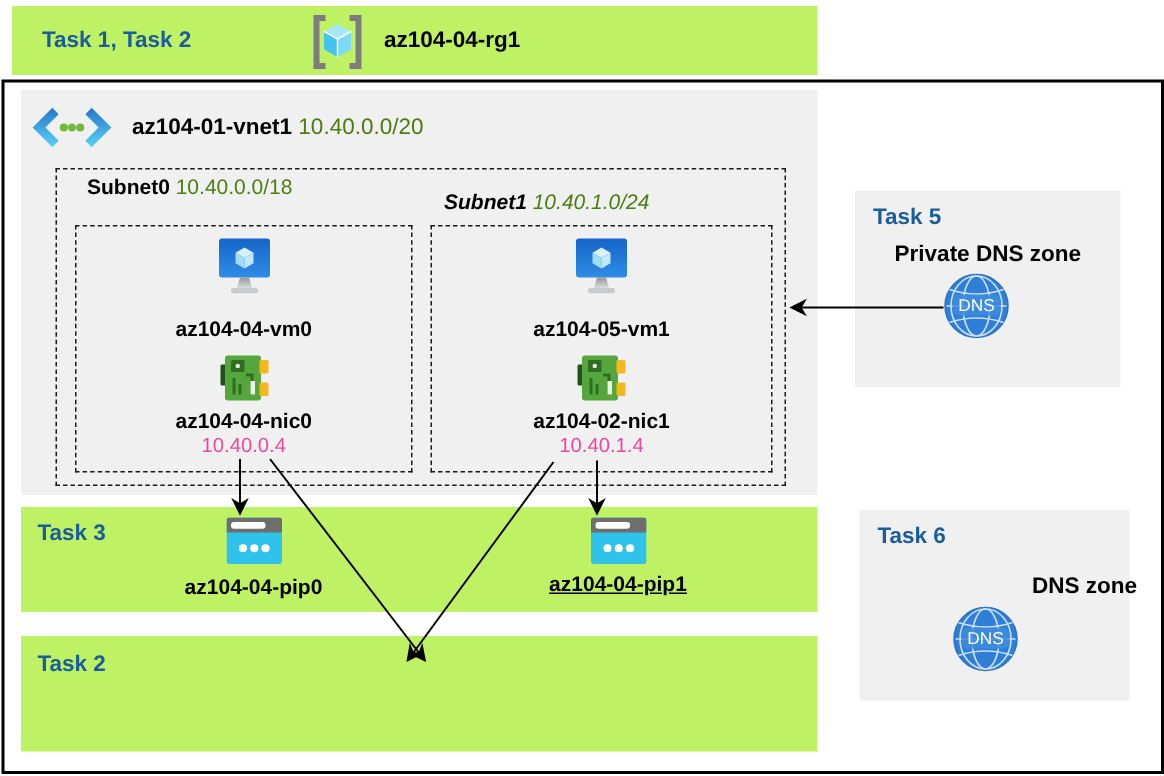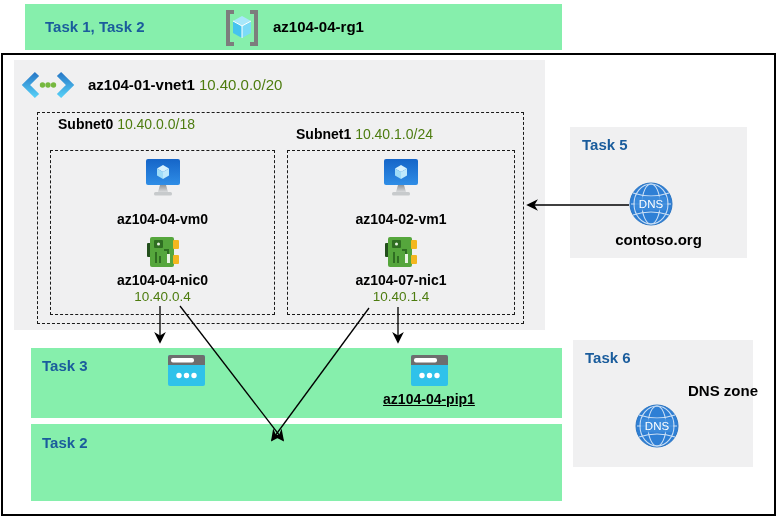--- a/index.html
+++ b/index.html
@@ -1,31 +1,31 @@
 <!DOCTYPE html>
 <html><head>
 <meta charset="utf-8">
 <style>
   html,body { margin:0; padding:0; }
   body {
     width:776px; height:517px; position:relative; background:#ffffff;
     font-family:"Liberation Sans", sans-serif; overflow:hidden;
   }
   .abs { position:absolute; }
-  .band  { background:#86efac;margin-left:17px; }
+  .band  { background:#bef264; }
   .panel { background:#f0f0f1; }
   .frame {
     left:1px; top:53px; width:771px; height:459px;
     border:2px solid #000; background:#fff;
   }
   .task-label { color:#1a5c9c; font-weight:bold; font-size:15px; white-space:nowrap; }
   .ename { font-weight:bold; font-size:14px; color:#000; white-space:nowrap; }
   .big-name { font-weight:bold; font-size:15px; color:#000; white-space:nowrap; }
   .dim { font-weight:normal; color:#4d7c0f; }
-  .ip { font-size:13.5px; color:#4d7c0f; white-space:nowrap; }
+  .ip { font-size:13.5px; color:#ec4899; white-space:nowrap; }
   .dashed { border:1px dashed #1a1a1a; }
   .ctr { text-align:center; }
   svg { display:block; }
   .overlay { left:0; top:0; pointer-events:none; }
 </style>
 </head>
 <body>
 
 <div class="abs frame"></div>
 
@@ -104,66 +104,67 @@
       <rect x="8" y="4" width="9" height="8" rx="1" fill="#2f6e22"></rect>
       <circle cx="12.5" cy="8" r="1.5" fill="#e9f4e2"></circle>
       <path d="M10 16 V27 M14 20 V27 M18 14 H22 V27" fill="none" stroke="#2f6e22" stroke-width="2"></path>
       <rect x="21" y="18" width="3" height="9" fill="#e9f4e2"></rect>
     </svg>
   </div>
   <div class="abs ename ctr" style="left:0; top:121px; width:100%;">az104-04-nic0</div>
   <div class="abs ip ctr" style="left:0; top:138px; width:100%;">10.40.0.4</div>
 </div>
 
-<div class="abs ename" style="left:296px; top:126px;">
+<div class="abs ename" style="left:296px; top:126px;font-style:italic;">
   <span>Subnet1</span>
   <span class="dim">10.40.1.0/24</span>
 </div>
 <div class="abs dashed" style="left:287px; top:150px; width:226px; height:163px;">
   <div class="abs" style="left:50%; transform:translateX(-50%); top:7px;">
     <svg width="36" height="42" viewBox="0 0 36 42">
       <rect x="1" y="1" width="34" height="26" rx="2" fill="url(#vmg)"></rect>
       <polygon points="18,7 24,10.5 18,14 12,10.5" fill="#d7f1fd"></polygon>
       <polygon points="12,10.5 18,14 18,21 12,17.5" fill="#9fdcf8"></polygon>
       <polygon points="24,10.5 18,14 18,21 24,17.5" fill="#bfe9fc"></polygon>
       <polygon points="15,27 21,27 23,34 13,34" fill="url(#stg)"></polygon>
       <rect x="9" y="34" width="18" height="3.5" rx="1.5" fill="#c7cacc"></rect>
     </svg>
   </div>
-  <div class="abs ename ctr" style="left:0; top:60px; width:100%;">az104-02-vm1</div>
+  <div class="abs ename ctr" style="left:0; top:60px; width:100%;">az104-05-vm1</div>
   <div class="abs" style="left:50%; transform:translateX(-50%); top:85px;">
     <svg width="34" height="32" viewBox="0 0 34 32">
       <rect x="1" y="7" width="5" height="14" rx="1" fill="#234f1d"></rect>
       <rect x="4" y="1" width="24" height="30" rx="2" fill="#55a63c"></rect>
       <rect x="27" y="4" width="6" height="9" rx="1" fill="#f3b71f"></rect>
       <rect x="27" y="19" width="6" height="9" rx="1" fill="#f3b71f"></rect>
       <rect x="8" y="4" width="9" height="8" rx="1" fill="#2f6e22"></rect>
       <circle cx="12.5" cy="8" r="1.5" fill="#e9f4e2"></circle>
       <path d="M10 16 V27 M14 20 V27 M18 14 H22 V27" fill="none" stroke="#2f6e22" stroke-width="2"></path>
       <rect x="21" y="18" width="3" height="9" fill="#e9f4e2"></rect>
     </svg>
   </div>
-  <div class="abs ename ctr" style="left:0; top:121px; width:100%;">az104-07-nic1</div>
+  <div class="abs ename ctr" style="left:0; top:121px; width:100%;">az104-02-nic1</div>
   <div class="abs ip ctr" style="left:0; top:138px; width:100%;">10.40.1.4</div>
 </div>
 
-<div class="abs band" style="left:14px; top:348px; width:531px; height:70px;">
+<div class="abs band" style="left:14px; top:338px; width:531px; height:70px;">
   <div class="abs task-label" style="left:11px; top:9px;">Task 3</div>
 
   <div class="abs" style="left:75px; top:7px; width:160px;">
     <div style="width:37px; margin:0 auto;">
       <svg width="37" height="32" viewBox="0 0 37 32">
         <rect x="0" y="0" width="37" height="31" rx="2" fill="#2fc2ea"></rect>
         <path d="M0 10 H37 V2 a2 2 0 0 0 -2 -2 H2 a2 2 0 0 0 -2 2 Z" fill="#6e6e6e"></path>
         <rect x="3" y="3" width="23" height="4.5" rx="2" fill="#ffffff"></rect>
         <circle cx="11" cy="20.5" r="2.7" fill="#ffffff"></circle>
         <circle cx="18.5" cy="20.5" r="2.7" fill="#ffffff"></circle>
         <circle cx="26" cy="20.5" r="2.7" fill="#ffffff"></circle>
       </svg>
     </div>
+    <div class="ename ctr" style="margin-top:6px;">az104-04-pip0</div>
   </div>
 
   <div class="abs" style="left:318px; top:7px; width:160px;text-decoration:underline;">
     <div style="width:37px; margin:0 auto;">
       <svg width="37" height="32" viewBox="0 0 37 32">
         <rect x="0" y="0" width="37" height="31" rx="2" fill="#2fc2ea"></rect>
         <path d="M0 10 H37 V2 a2 2 0 0 0 -2 -2 H2 a2 2 0 0 0 -2 2 Z" fill="#6e6e6e"></path>
         <rect x="3" y="3" width="23" height="4.5" rx="2" fill="#ffffff"></rect>
         <circle cx="11" cy="20.5" r="2.7" fill="#ffffff"></circle>
         <circle cx="18.5" cy="20.5" r="2.7" fill="#ffffff"></circle>
@@ -173,35 +174,35 @@
     <div class="ename ctr" style="margin-top:4px;">az104-04-pip1</div>
   </div>
 </div>
 
 <div class="abs band" style="left:14px; top:424px; width:531px; height:77px;">
   <div class="abs task-label" style="left:11px; top:10px;">Task 2</div>
 </div>
 
 <div class="abs panel" style="left:570px; top:127px; width:177px; height:131px;">
   <div class="abs task-label" style="left:12px; top:9px;">Task 5</div>
+  <div class="abs big-name ctr" style="left:0; top:34px; width:100%;">Private DNS zone</div>
   <div class="abs" style="left:59px; top:55px;">
     <svg width="44" height="44" viewBox="0 0 44 44">
       <circle cx="22" cy="22" r="21" fill="#2e7fd5" stroke="#2a74c2" stroke-width="1"></circle>
       <g fill="none" stroke="#ffffff" stroke-width="1.1" opacity="0.75">
         <ellipse cx="22" cy="22" rx="9" ry="20"></ellipse>
         <ellipse cx="22" cy="22" rx="17" ry="20"></ellipse>
         <line x1="2" y1="22" x2="42" y2="22"></line>
         <path d="M4 11 Q22 17 40 11"></path>
         <path d="M4 33 Q22 27 40 33"></path>
       </g>
       <rect x="6" y="14.5" width="32" height="14" rx="4" fill="#3d8cdc" opacity="0.85"></rect>
       <text x="22" y="25.5" text-anchor="middle" font-size="11.5" fill="#ffffff" font-family="Liberation Sans, sans-serif">DNS</text>
     </svg>
   </div>
-  <div class="abs big-name ctr" style="left:0; top:104px; width:100%;">contoso.org</div>
 </div>
 
 <div class="abs panel" style="left:573px; top:340px; width:180px; height:127px;">
   <div class="abs task-label" style="left:12px; top:9px;">Task 6</div>
   <div class="abs big-name ctr" style="left:16px; top:42px; width:100%;margin-left:44px;">DNS zone</div>
   <div class="abs" style="left:62px; top:64px;">
     <svg width="44" height="44" viewBox="0 0 44 44">
       <circle cx="22" cy="22" r="21" fill="#2e7fd5" stroke="#2a74c2" stroke-width="1"></circle>
       <g fill="none" stroke="#ffffff" stroke-width="1.1" opacity="0.75">
         <ellipse cx="22" cy="22" rx="9" ry="20"></ellipse>

